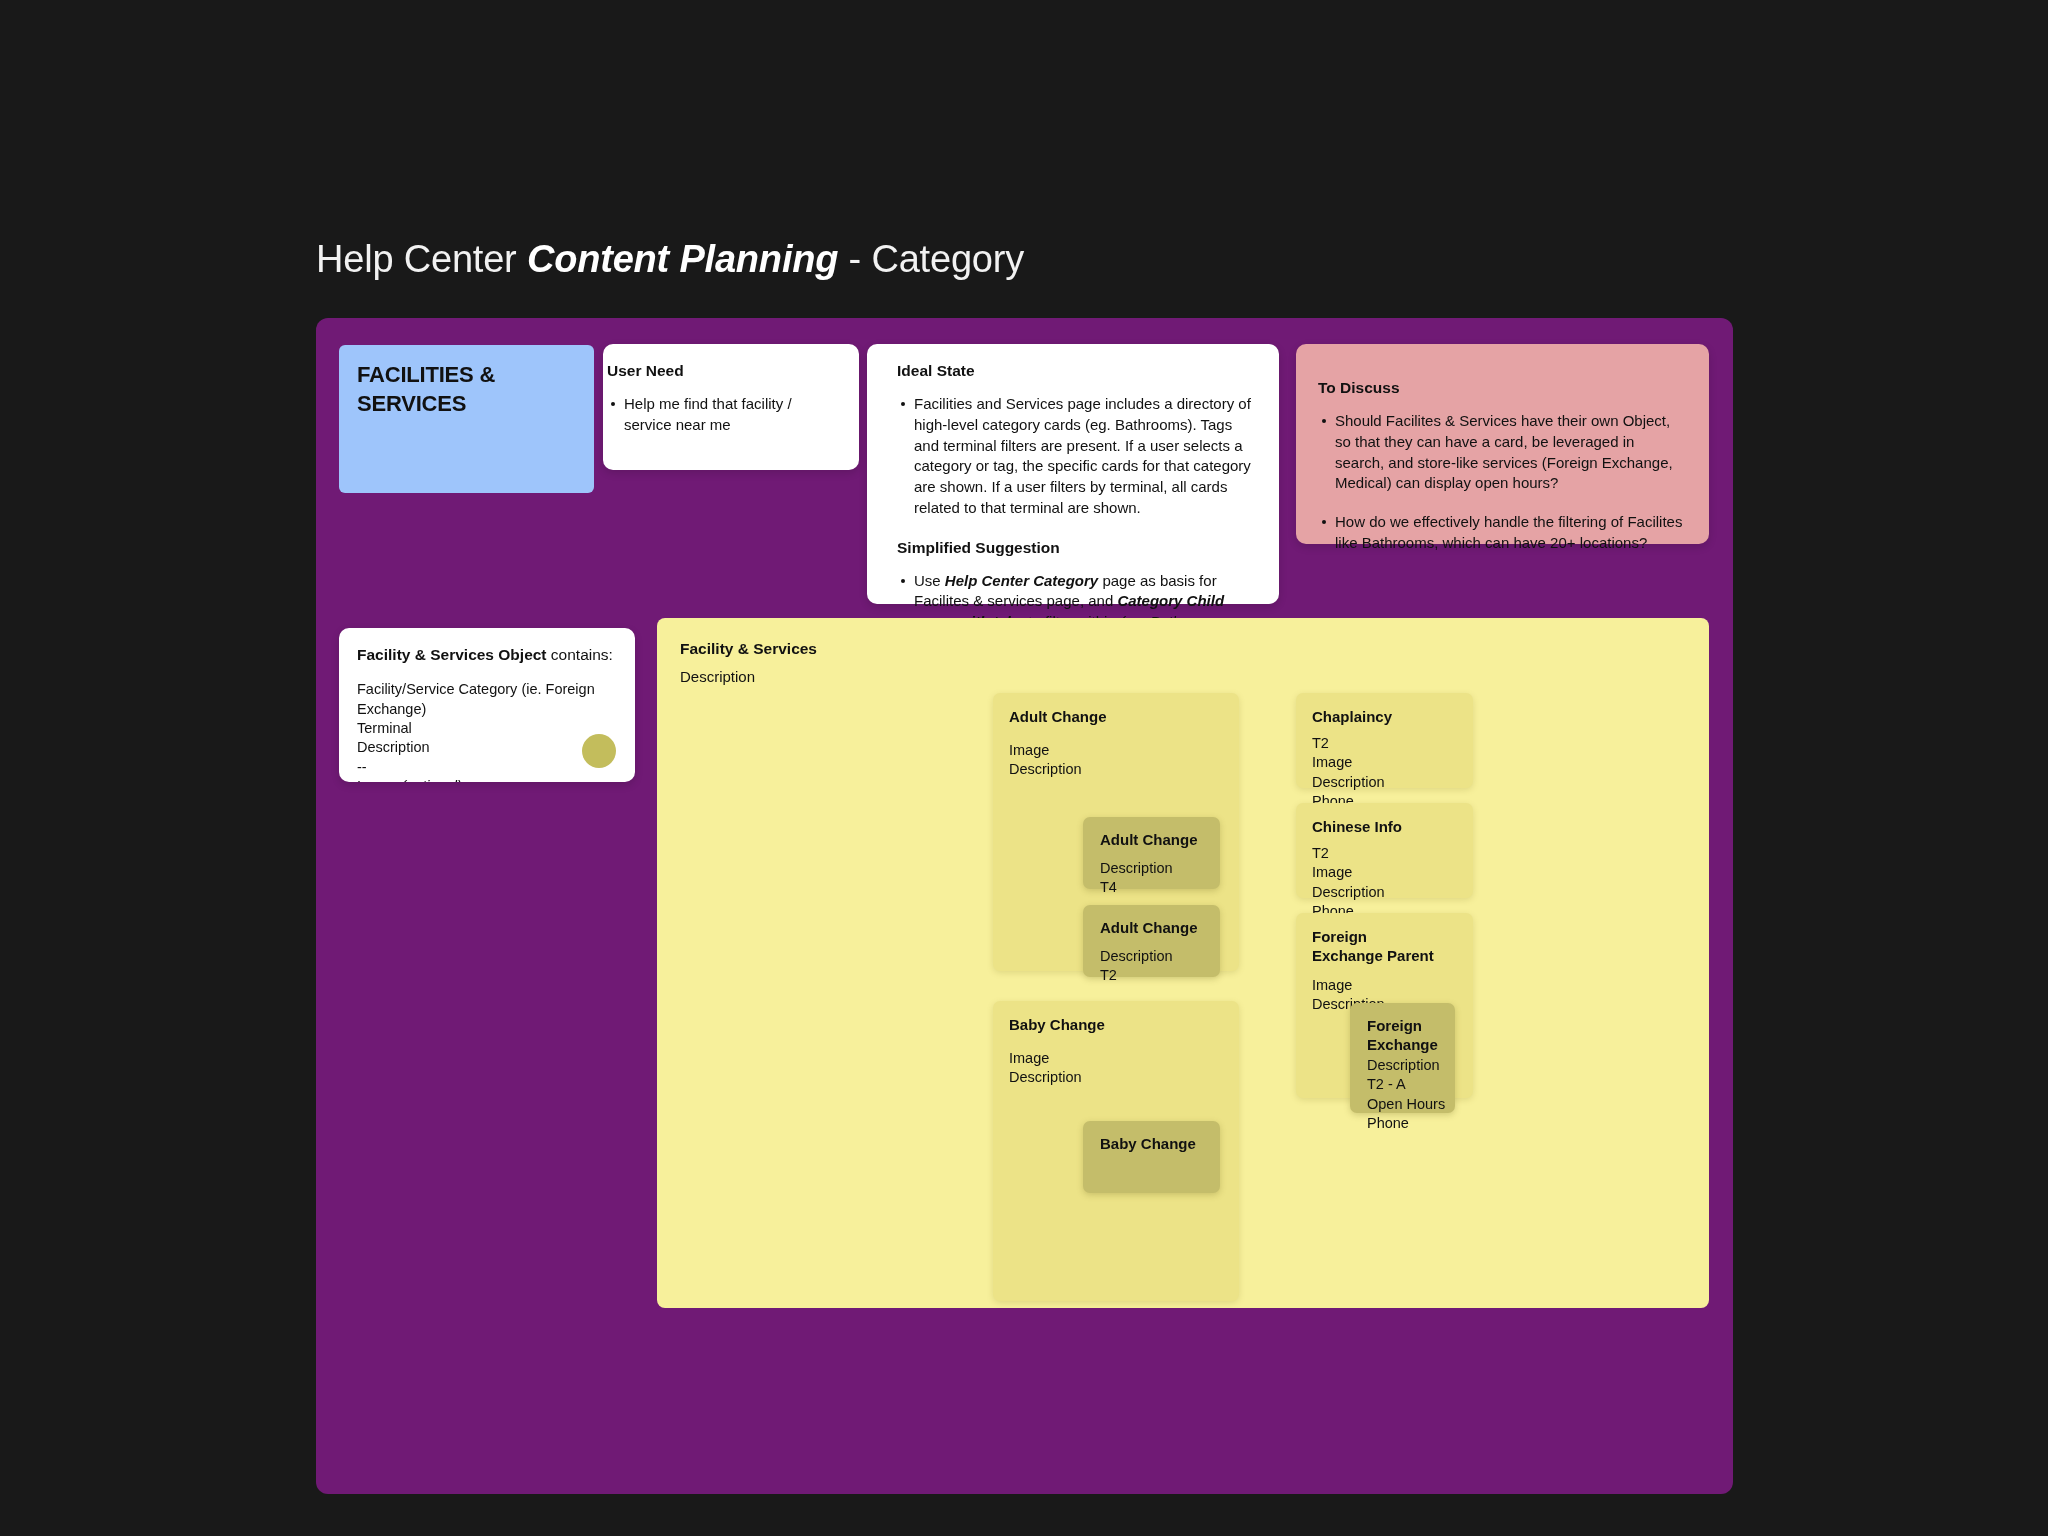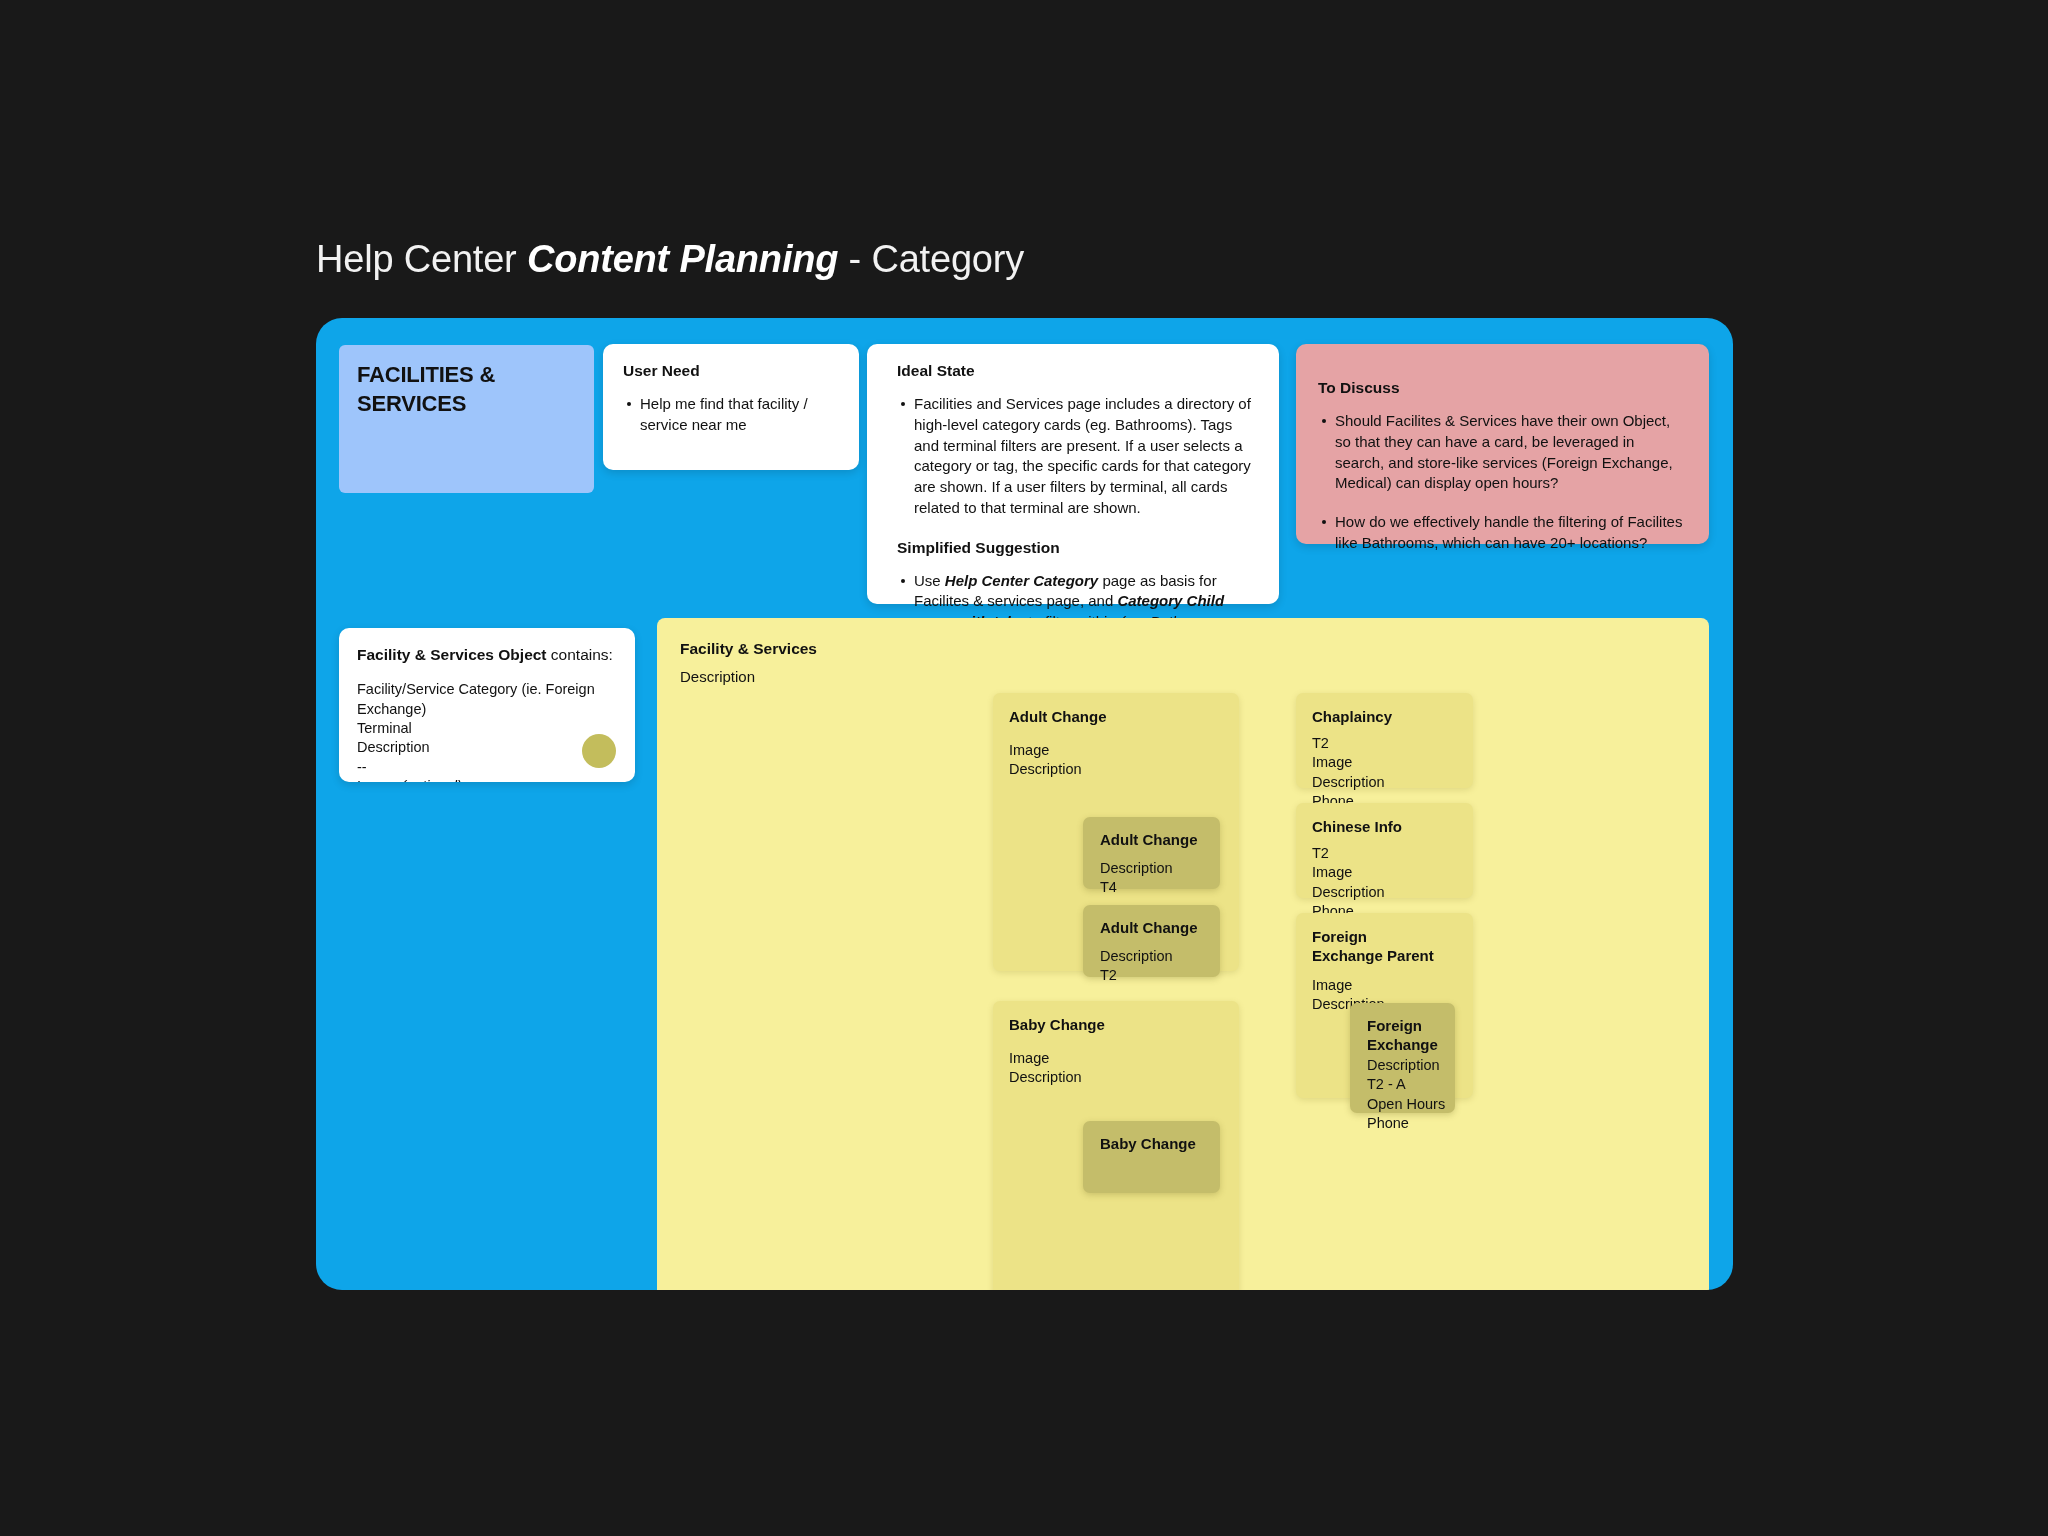--- a/index.html
+++ b/index.html
@@ -21,23 +21,23 @@
     letter-spacing: -0.2px;
     white-space: nowrap;
   }
   .page-title .strong { font-weight: 700; color: #ffffff; font-style: italic; }
   .page-title .dash { font-weight: 400; }
 
   
   .frame {
     position: absolute;
     left: 316px; top: 318px;
-    width: 1417px; height: 972px;
-    background: #0ea5e9;
-    border-radius: 26px;
+    width: 1417px; height: 1176px;
+    background: #701a75;
+    border-radius: 12px;
     overflow: hidden;
   }
 
   
   .card {
     position: absolute;
     background: #ffffff;
     border-radius: 10px;
     box-shadow: 0 3px 8px rgba(0,0,0,0.14);
   }
@@ -81,21 +81,21 @@
     position: absolute;
     left: 18px; top: 16px;
     font-size: 22px;
     font-weight: 700;
     color: #111;
     line-height: 1.3;
     letter-spacing: -0.2px;
   }
 
   
-  .card-user-need { left: 287px; top: 26px; width: 256px; height: 126px; padding: 17px 20px 0 20px; }
+  .card-user-need { left: 287px; top: 26px; width: 256px; height: 126px; padding: 17px 20px 0 4px; }
 
   
   .card-ideal { left: 551px; top: 26px; width: 412px; height: 260px; padding: 17px 22px 0 30px; }
   .sub-head { font-size: 15.5px; font-weight: 700; color: #111; margin-top: 20px; }
 
   
   .card-discuss {
     left: 980px; top: 26px; width: 413px; height: 200px;
     background: #e5a3a5;
     padding: 34px 22px 0 22px;

